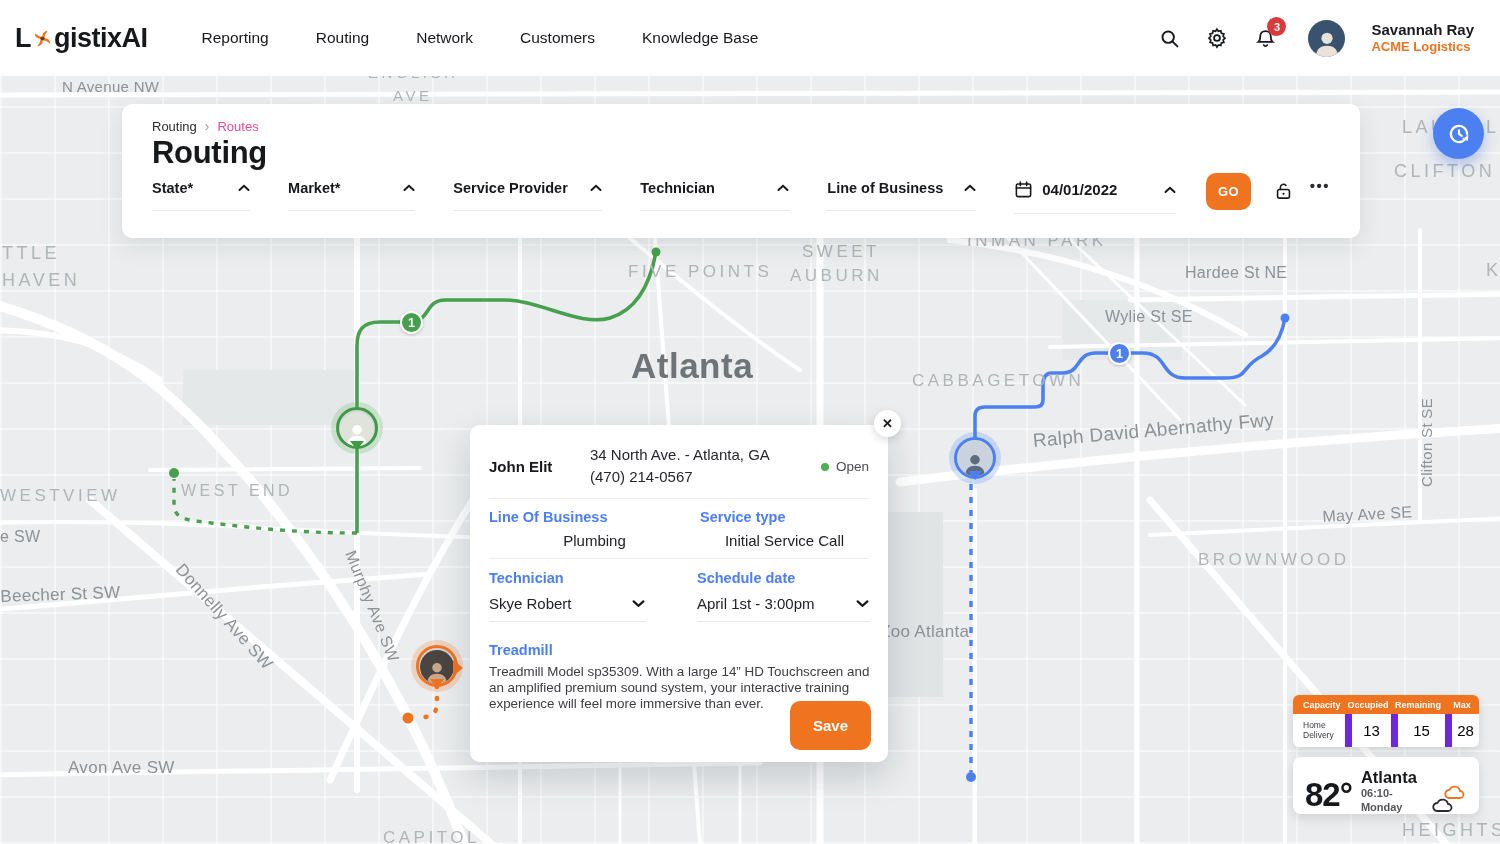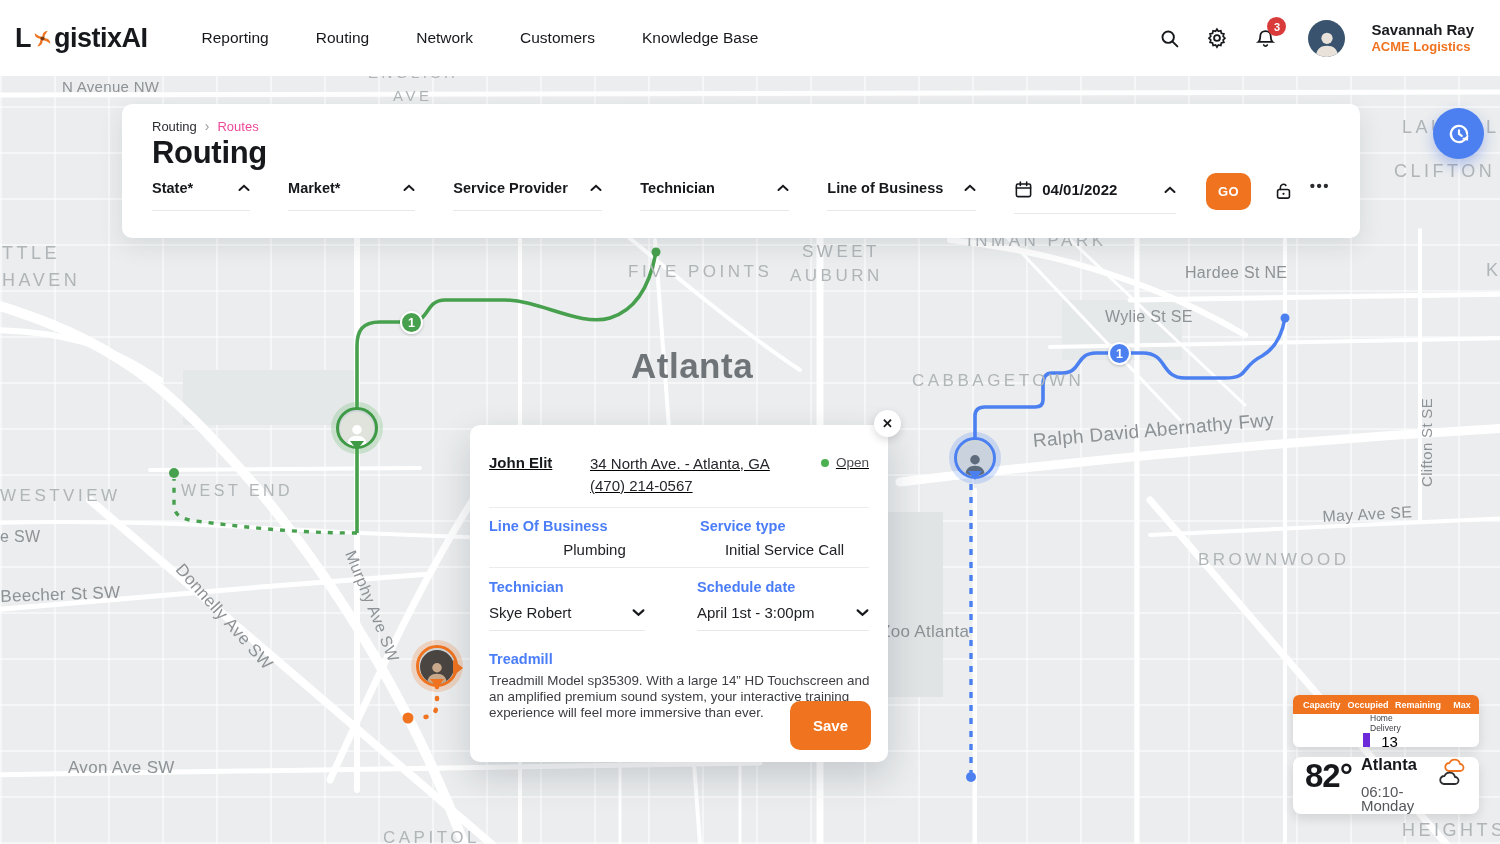--- a/index.html
+++ b/index.html
@@ -62,21 +62,21 @@
   .go-btn { margin-left:20px; margin-top:-7px; width:47px; height:37px; border:none; border-radius:10px; background:#f0731f; color:#fff; font-family:inherit; font-size:13px; font-weight:700; letter-spacing:0.5px; cursor:pointer; }
   .lock-btn { margin-left:23px; margin-top:1px; cursor:pointer; }
   .dots-btn { margin-left:17px; margin-top:-3px; font-size:15px; font-weight:800; color:#2b2c30; letter-spacing:1.5px; cursor:pointer; }
 
   
   .fab { position:absolute; left:1433px; top:108px; width:51px; height:51px; border-radius:50%; background:#4c80f1; border:none; box-shadow:0 6px 14px rgba(60,100,220,.35); display:flex; align-items:center; justify-content:center; cursor:pointer; z-index:15; }
 
   
   .card { position:absolute; left:470px; top:425px; width:418px; height:337px; background:#fff; border-radius:10px; box-shadow:0 14px 36px rgba(30,40,55,.18); z-index:25; }
   .card-close { position:absolute; top:-15px; right:-13px; width:27px; height:27px; border-radius:50%; background:#fff; border:none; box-shadow:0 3px 8px rgba(0,0,0,.15); font-size:13px; font-weight:800; color:#17181c; cursor:pointer; display:flex; align-items:center; justify-content:center; }
-  .card-head { display:flex; align-items:flex-start; padding:28px 19px 11px;text-decoration:underline; }
+  .card-head { display:flex; align-items:center; padding:19px 19px 11px; }
   .c-name { width:101px; font-size:15px; font-weight:700; color:#17181c; padding-top:1px; }
   .c-addr { font-size:15px; color:#26272c; line-height:21.5px; }
   .c-status { margin-left:auto; display:flex; align-items:center; gap:7px; padding-top:2px; }
   .status-dot { width:8px; height:8px; border-radius:50%; background:#4caf50; }
   .c-status span { font-size:13.5px; color:#4b4c52; }
   .divider { border-top:1px solid #ececee; margin:0 19px; }
   .field-grid { display:flex; padding:10px 19px 9px; }
   .f-col-l { width:211px; }
   .f-col-r { flex:1; }
   .blue-label { font-size:14.5px; font-weight:700; color:#4a7df7; }
@@ -84,30 +84,30 @@
   .dd { display:flex; align-items:center; justify-content:space-between; margin-top:9px; padding-bottom:9px; border-bottom:1.5px solid #e7e8ea; cursor:pointer; }
   .dd.l { width:156px; } .dd.r { width:172px; }
   .dd span { font-size:15px; color:#212227; }
   .prod { padding:11px 19px 0; }
   .prod-desc { font-size:13.4px; color:#3c3d42; line-height:16.2px; margin-top:6px; width:388px; }
   .save-btn { position:absolute; right:17px; bottom:12px; padding:16px 23px; border:none; border-radius:10px; background:#f0731f; color:#fff; font-family:inherit; font-size:15px; font-weight:700; cursor:pointer; }
 
   
   .cap { position:absolute; left:1293px; top:695px; width:186px; border-radius:6px; overflow:hidden; background:#fff; box-shadow:0 4px 12px rgba(0,0,0,.12); z-index:12; }
   .cap-head { display:flex; background:#f0731f; color:#fff; font-size:9px; font-weight:600; height:19px; align-items:center; }
-  .cap-row { display:flex; align-items:center; height:33px;flex-direction:column; }
+  .cap-row { display:flex; align-items:center; height:33px; }
   .cap-col { display:flex; align-items:center; justify-content:center; text-align:center; }
   .cc0 { width:52px; } .cc1 { width:46px; } .cc2 { width:54px; } .cc3 { width:34px; }
   .cap-row .cap-col { border-left:7px solid #6d28d9; height:100%; font-size:15px; font-weight:400; color:#000000; }
   .cap-row .cc0 { border-left:none; font-size:8.5px; font-weight:500; color:#3a3b40; line-height:9.5px; text-align:left; padding-left:10px; justify-content:flex-start; }
-  .weather { position:absolute; left:1293px; top:757px; width:186px; height:57px; background:#fff; border-radius:8px; box-shadow:0 4px 12px rgba(0,0,0,.12); display:flex; align-items:flex-start; padding:0 11px 0 12px; z-index:12; }
+  .weather { position:absolute; left:1293px; top:757px; width:186px; height:57px; background:#fff; border-radius:8px; box-shadow:0 4px 12px rgba(0,0,0,.12); display:flex; align-items:flex-end; padding:12px 11px 0 12px; z-index:12; }
   .w-temp { font-size:33px; font-weight:800; color:#17181c; letter-spacing:-1px; }
   .w-meta { margin-left:9px; line-height:14px; }
   .w-city { font-size:16.5px; font-weight:800; color:#17181c; }
-  .w-time { font-size:15px; font-weight:400; color:#55565a; margin-top:14px; }
+  .w-time { font-size:11px; font-weight:700; color:#55565a; margin-top:2px; }
   .w-clouds { margin-left:auto; position:relative; width:38px; height:30px; }
 </style>
 </head>
 <body>
 
 <div class="app">
 
   <div class="map">
     <svg class="map-svg" width="1500" height="768" viewBox="0 76 1500 768">
 

